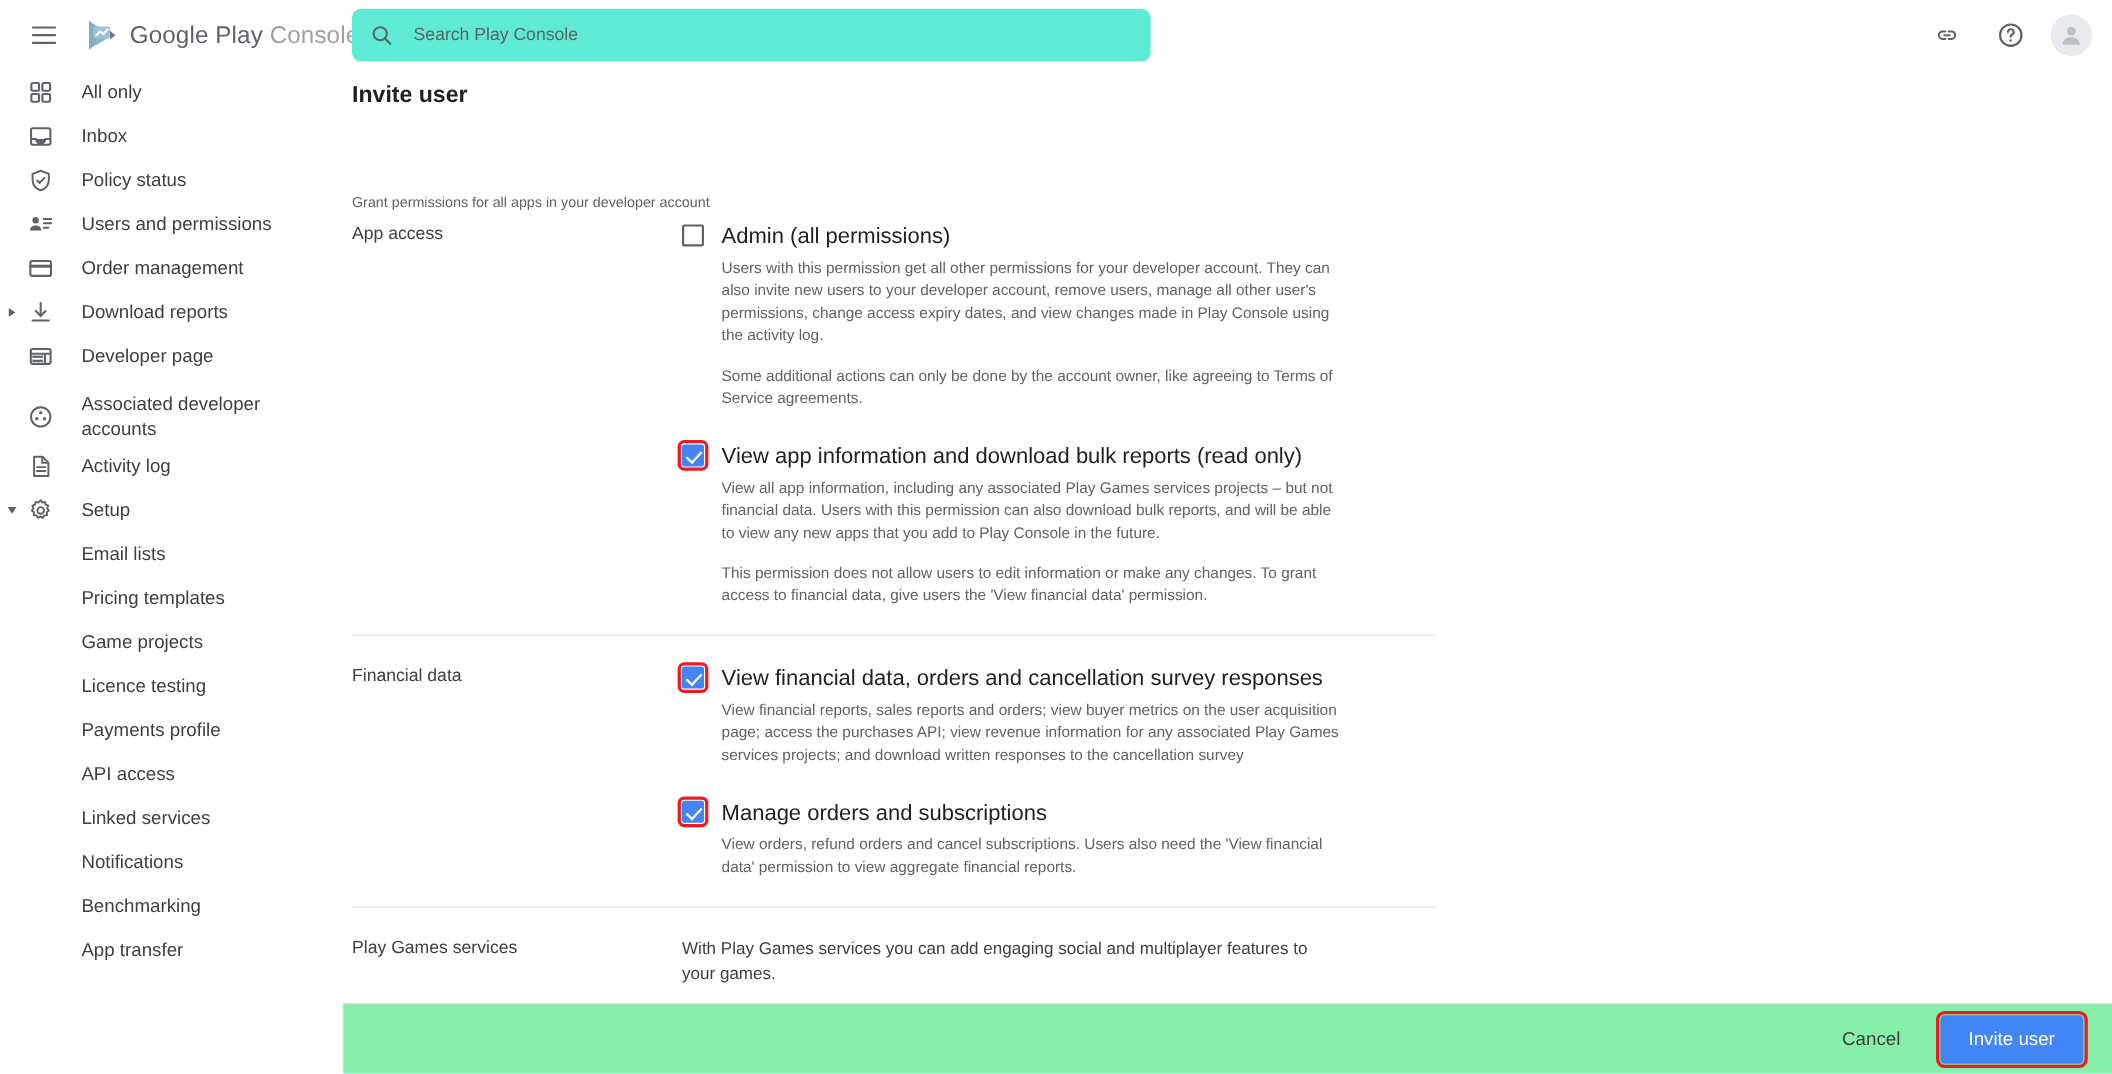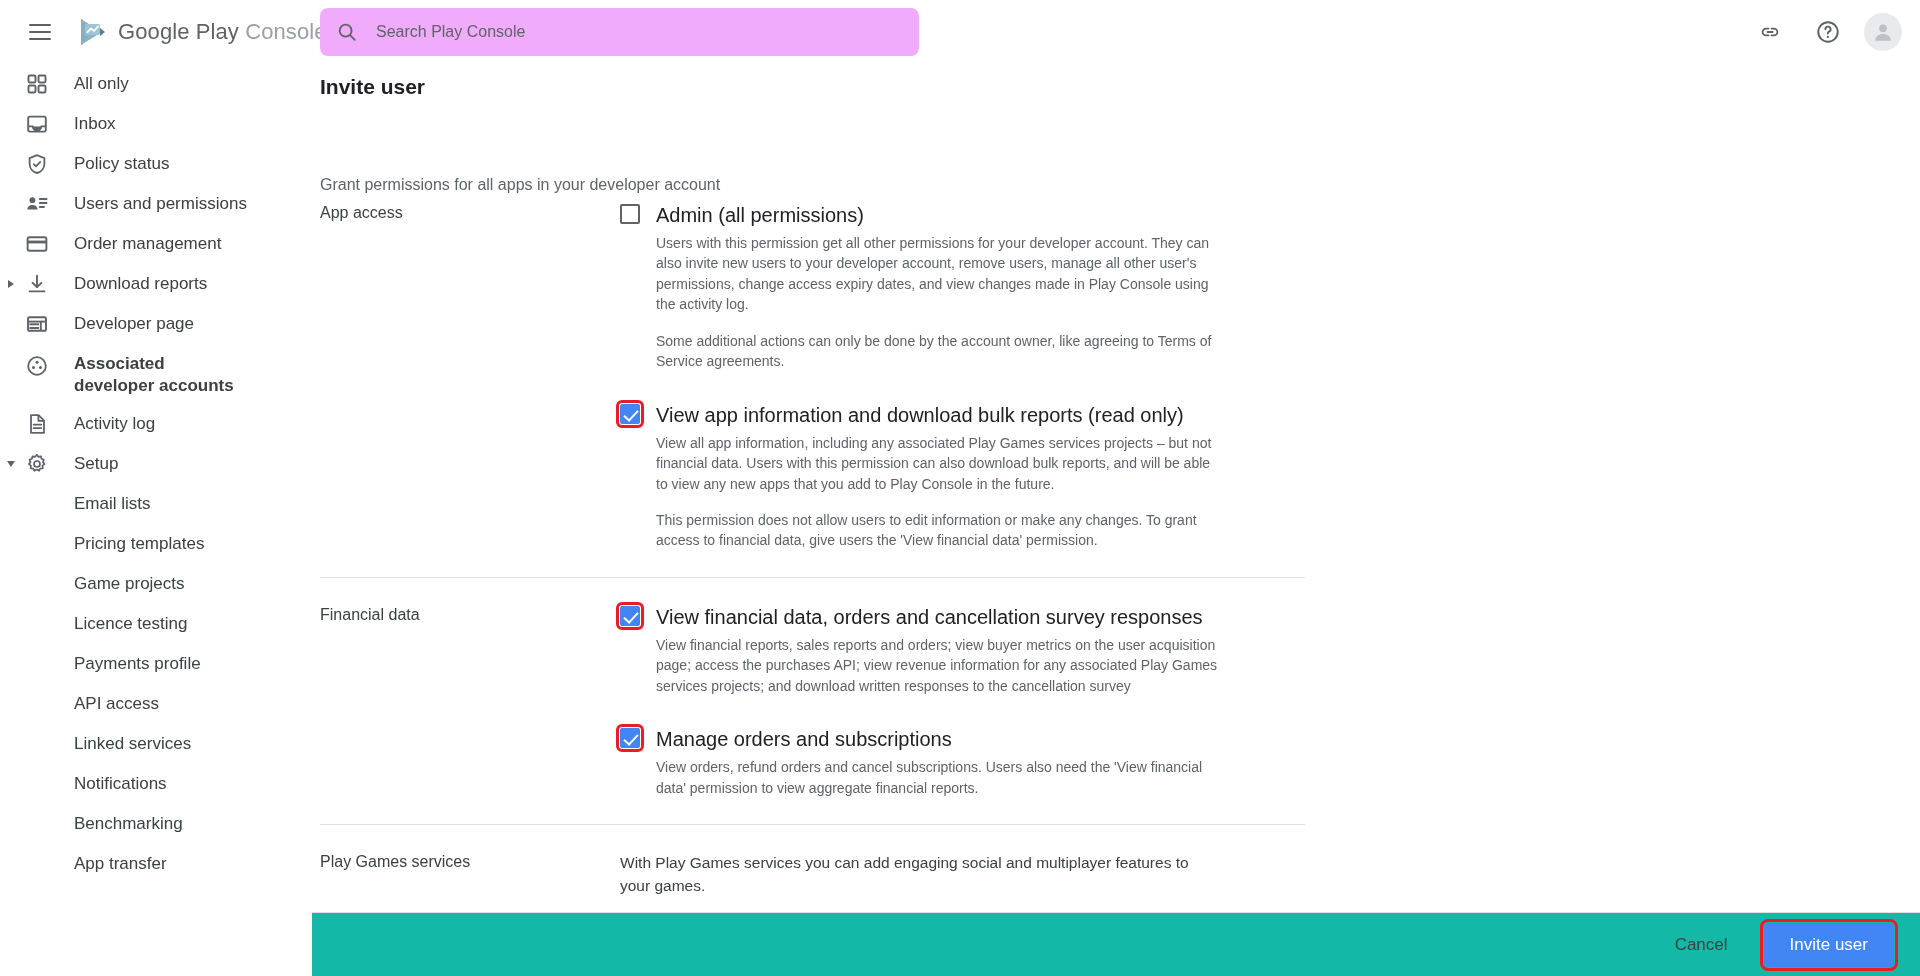--- a/index.html
+++ b/index.html
@@ -30,22 +30,22 @@
   .hamburger span { display: block; width: 22px; height: 2px; background: #5f6368; border-radius: 1px; }
 
   .brand { display: flex; align-items: center; gap: 10px; margin-left: 14px; }
   .play-logo { width: 30px; height: 30px; display:block; }
   .brand-text { font-size: 22px; letter-spacing: 0.1px; white-space: nowrap; }
   .brand-text .g1 { color: #5f6368; }
   .brand-text .g2 { color: #9aa0a6; font-weight: 400; }
 
   .searchwrap {
     position: absolute; left: 320px; top: 8px;
-    width: 599px; height: 48px;
-    background: #f0abfc;
+    width: 726px; height: 48px;
+    background: #5eead4;
     border-radius: 8px;
     display: flex; align-items: center;
     padding: 0 16px;
     cursor: text;
   }
   .searchwrap svg { flex: 0 0 auto; }
   .search-input {
     border: none; outline: none; background: transparent;
     font-family: "Liberation Sans", sans-serif;
     font-size: 16px; color: #3c4043;
@@ -80,21 +80,21 @@
   .nav-item {
     position: relative;
     display: flex; align-items: center;
     height: 40px;
     padding-left: 24px;
     cursor: pointer;
     font-size: 17px;
     color: #3c4043;
     white-space: nowrap;
   }
-  .nav-item.tall { height: 60px; align-items: flex-start; padding-top: 9px; font-weight: bold; }
+  .nav-item.tall { height: 60px; align-items: center; padding-top: 9px; }
   .nav-ico {
     width: 26px; height: 26px; flex: 0 0 26px;
     display: flex; align-items: center; justify-content: center;
     margin-right: 24px;
   }
   .nav-label { line-height: 1.28; }
   .nav-item.tall .nav-label { white-space: normal; width: 170px; }
   .caret {
     position: absolute; left: 4px; top: 50%;
     transform: translateY(-50%);
@@ -145,21 +145,21 @@
   }
 
   .scroll-area {
     position: absolute; top: 0; left: 0;
     width: 1608px; height: 848px;
   }
 
   .intro-line {
     position: absolute;
     top: 112px; left: 8px;
-    font-size: 16px; color: #5f6368;
+    font-size: 13px; color: #5f6368;
     white-space: nowrap;
   }
 
   .section {
     display: flex;
     padding: 0 0 0 8px;
   }
   .sec-label {
     width: 300px; flex: 0 0 300px;
     font-size: 16px; color: #3c4043;
@@ -219,21 +219,21 @@
 
   .intro-para {
     font-size: 15.5px; color: #3c4043;
     line-height: 1.5; max-width: 580px;
   }
 
   
   .footer {
     position: absolute; bottom: 0; left: 312px;
     width: 1608px; height: 64px;
-    background: #14b8a6;
+    background: #86efac;
     border-top: 1px solid #e0e0e0;
     display: flex; align-items: center; justify-content: flex-end;
     padding-right: 26px;
     gap: 22px;
     z-index: 35;
   }
   .btn-text {
     font-size: 17px; color: #3c4043;
     padding: 10px 14px;
     border-radius: 4px;

